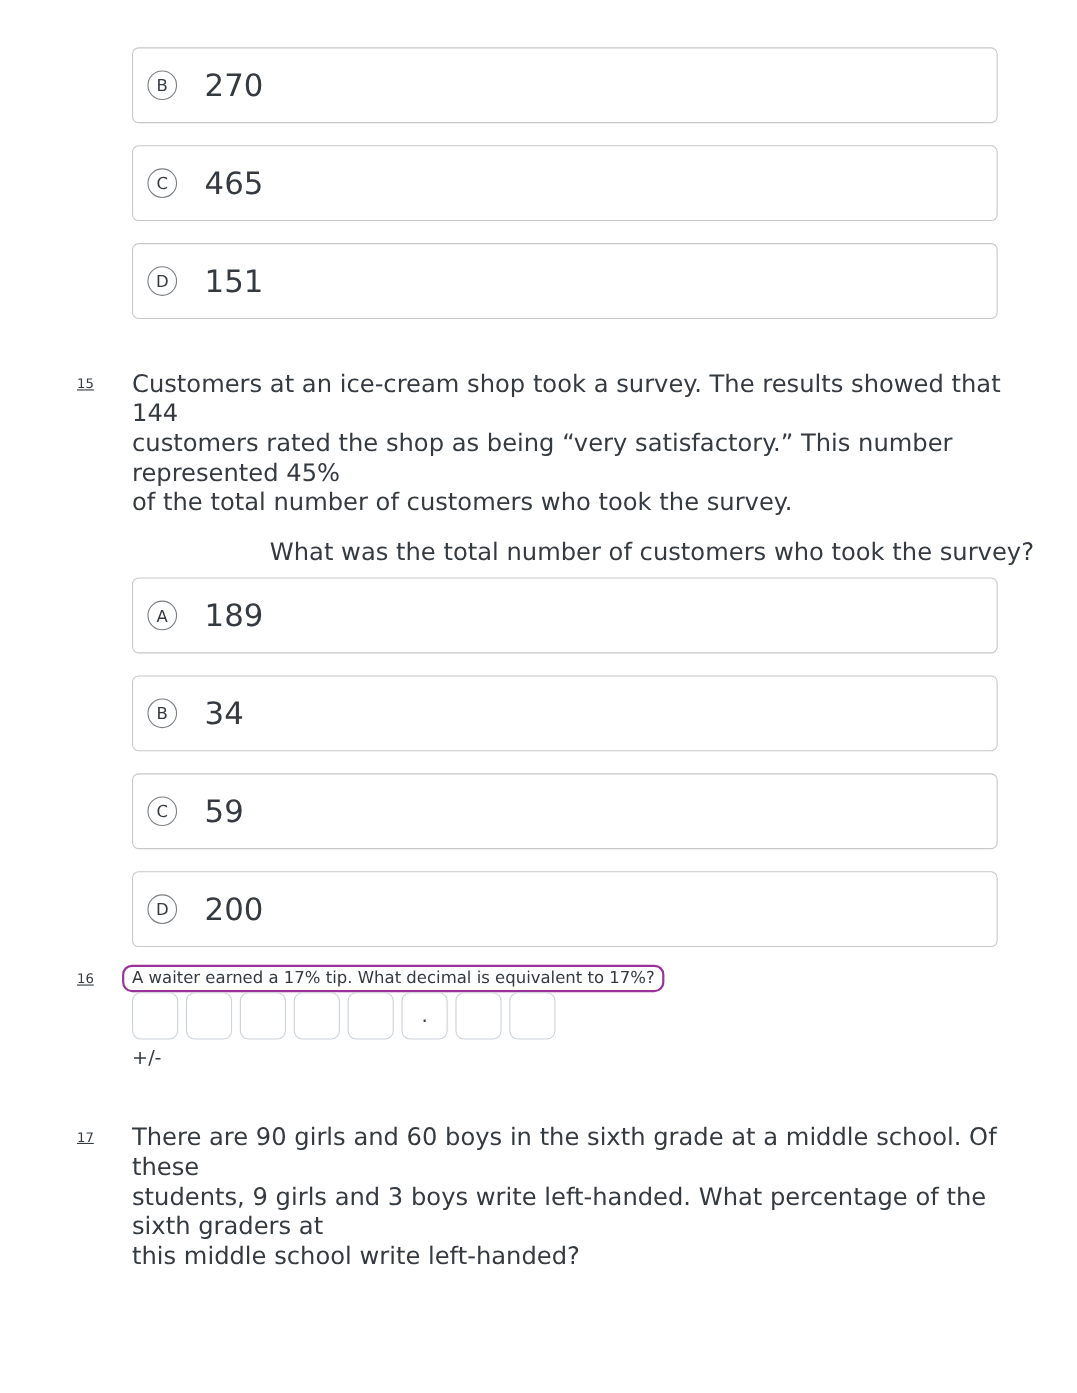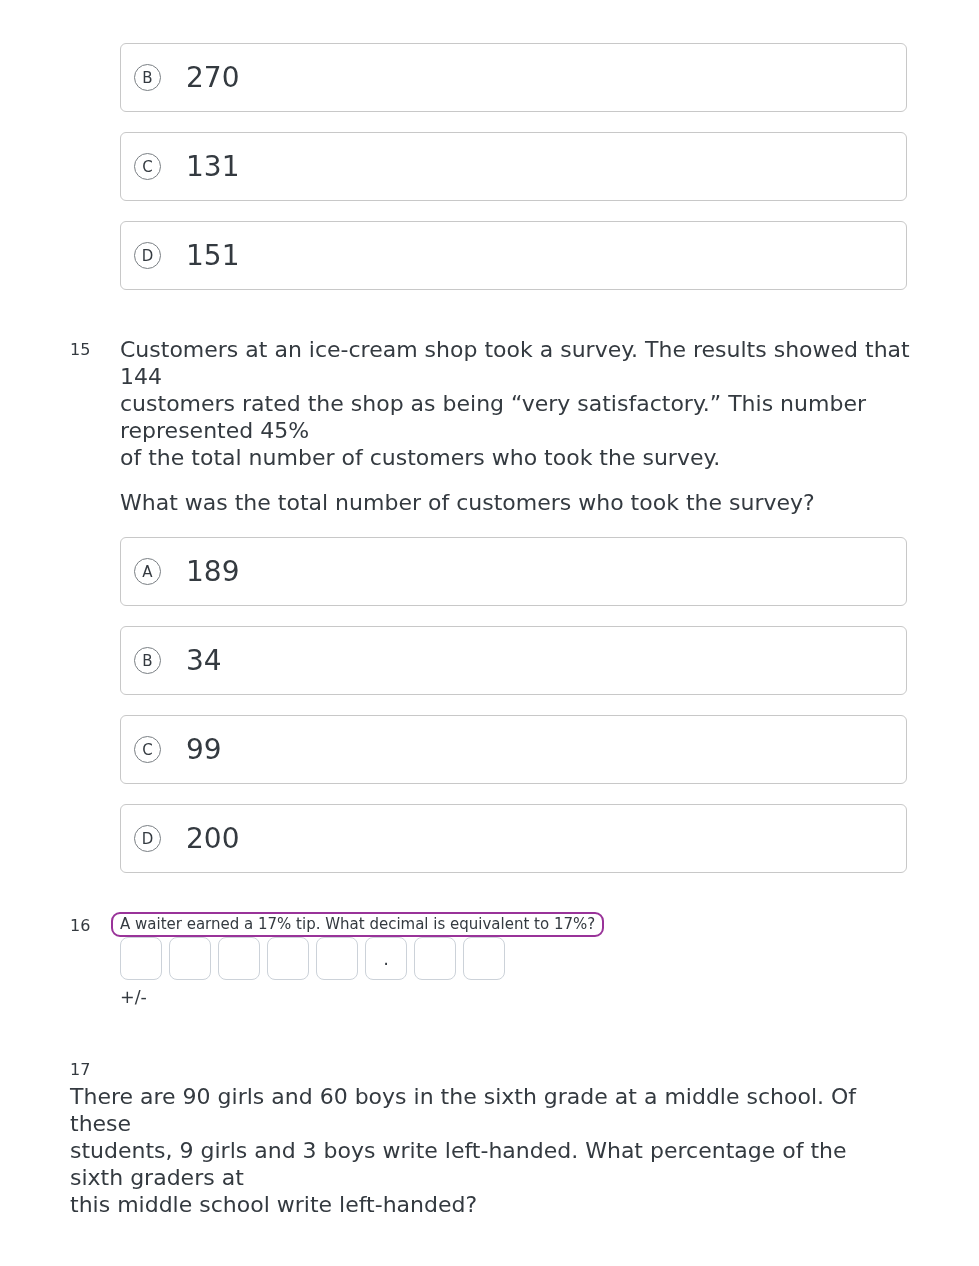--- a/index.html
+++ b/index.html
@@ -12,22 +12,23 @@
     font-family: "DejaVu Sans", "Liberation Sans", sans-serif;
     color: var(--text, #343a40);
   }
   .page { padding-top: 43px; }
 
   
   .q { display: flex; margin-left: 70px; }
   .qnum {
     width: 50px;
     flex-shrink: 0;
-    font-size: 16px;
+    font-size: 12px;
     line-height: 27px;
+    text-decoration: underline;
   }
   .qbody { width: 820px; }
 
   .qtext {
     font-size: 22px;
     line-height: 27px;
     white-space: pre-line;
     width: 820px;
   }
 
@@ -58,25 +59,25 @@
     flex-shrink: 0;
   }
   .option-value {
     margin-left: 25px;
     font-size: 28px;
   }
 
   
   .q15 { margin-top: 46px; }
   .q15 .stem { margin-bottom: 18px; }
-  .q15 .prompt { margin-bottom: 21px; }
+  .q15 .prompt { margin-bottom: 9px; text-align: right; }
   .q15 .options-group { margin-left: 0; }
 
   
-  .q16 { margin-top: 39px; }
+  .q16 { margin-top: 16px; }
   .hl-box {
     display: inline-block;
     border: 2px solid var(--highlight-border, #993399);
     border-radius: 9px;
     padding: 0 7px;
     margin-left: -9px;
     font-size: 15px;
     line-height: 21px;
     white-space: nowrap;
   }
@@ -96,39 +97,39 @@
   }
   .plusminus {
     margin-top: 7px;
     font-size: 17.5px;
     line-height: 20px;
     width: 42px;
     cursor: pointer;
   }
 
   
-  .q17 { margin-top: 49px; flex-direction: column; }
+  .q17 { margin-top: 49px; }
 </style>
 </head>
 <body>
 
 <div class="page">
 
   <section class="options-group">
     <div class="option-box">
       <span class="circle">
           <span>B</span>
         </span>
       <span class="option-value">270</span>
     </div>
     <div class="option-box">
       <span class="circle">
           <span>C</span>
         </span>
-      <span class="option-value">131</span>
+      <span class="option-value">465</span>
     </div>
     <div class="option-box">
       <span class="circle">
           <span>D</span>
         </span>
       <span class="option-value">151</span>
     </div>
   </section>
 
   <div class="q q15">
@@ -148,21 +149,21 @@
         <div class="option-box">
           <span class="circle">
               <span>B</span>
             </span>
           <span class="option-value">34</span>
         </div>
         <div class="option-box">
           <span class="circle">
               <span>C</span>
             </span>
-          <span class="option-value">99</span>
+          <span class="option-value">59</span>
         </div>
         <div class="option-box">
           <span class="circle">
               <span>D</span>
             </span>
           <span class="option-value">200</span>
         </div>
       </div>
     </div>
   </div>

